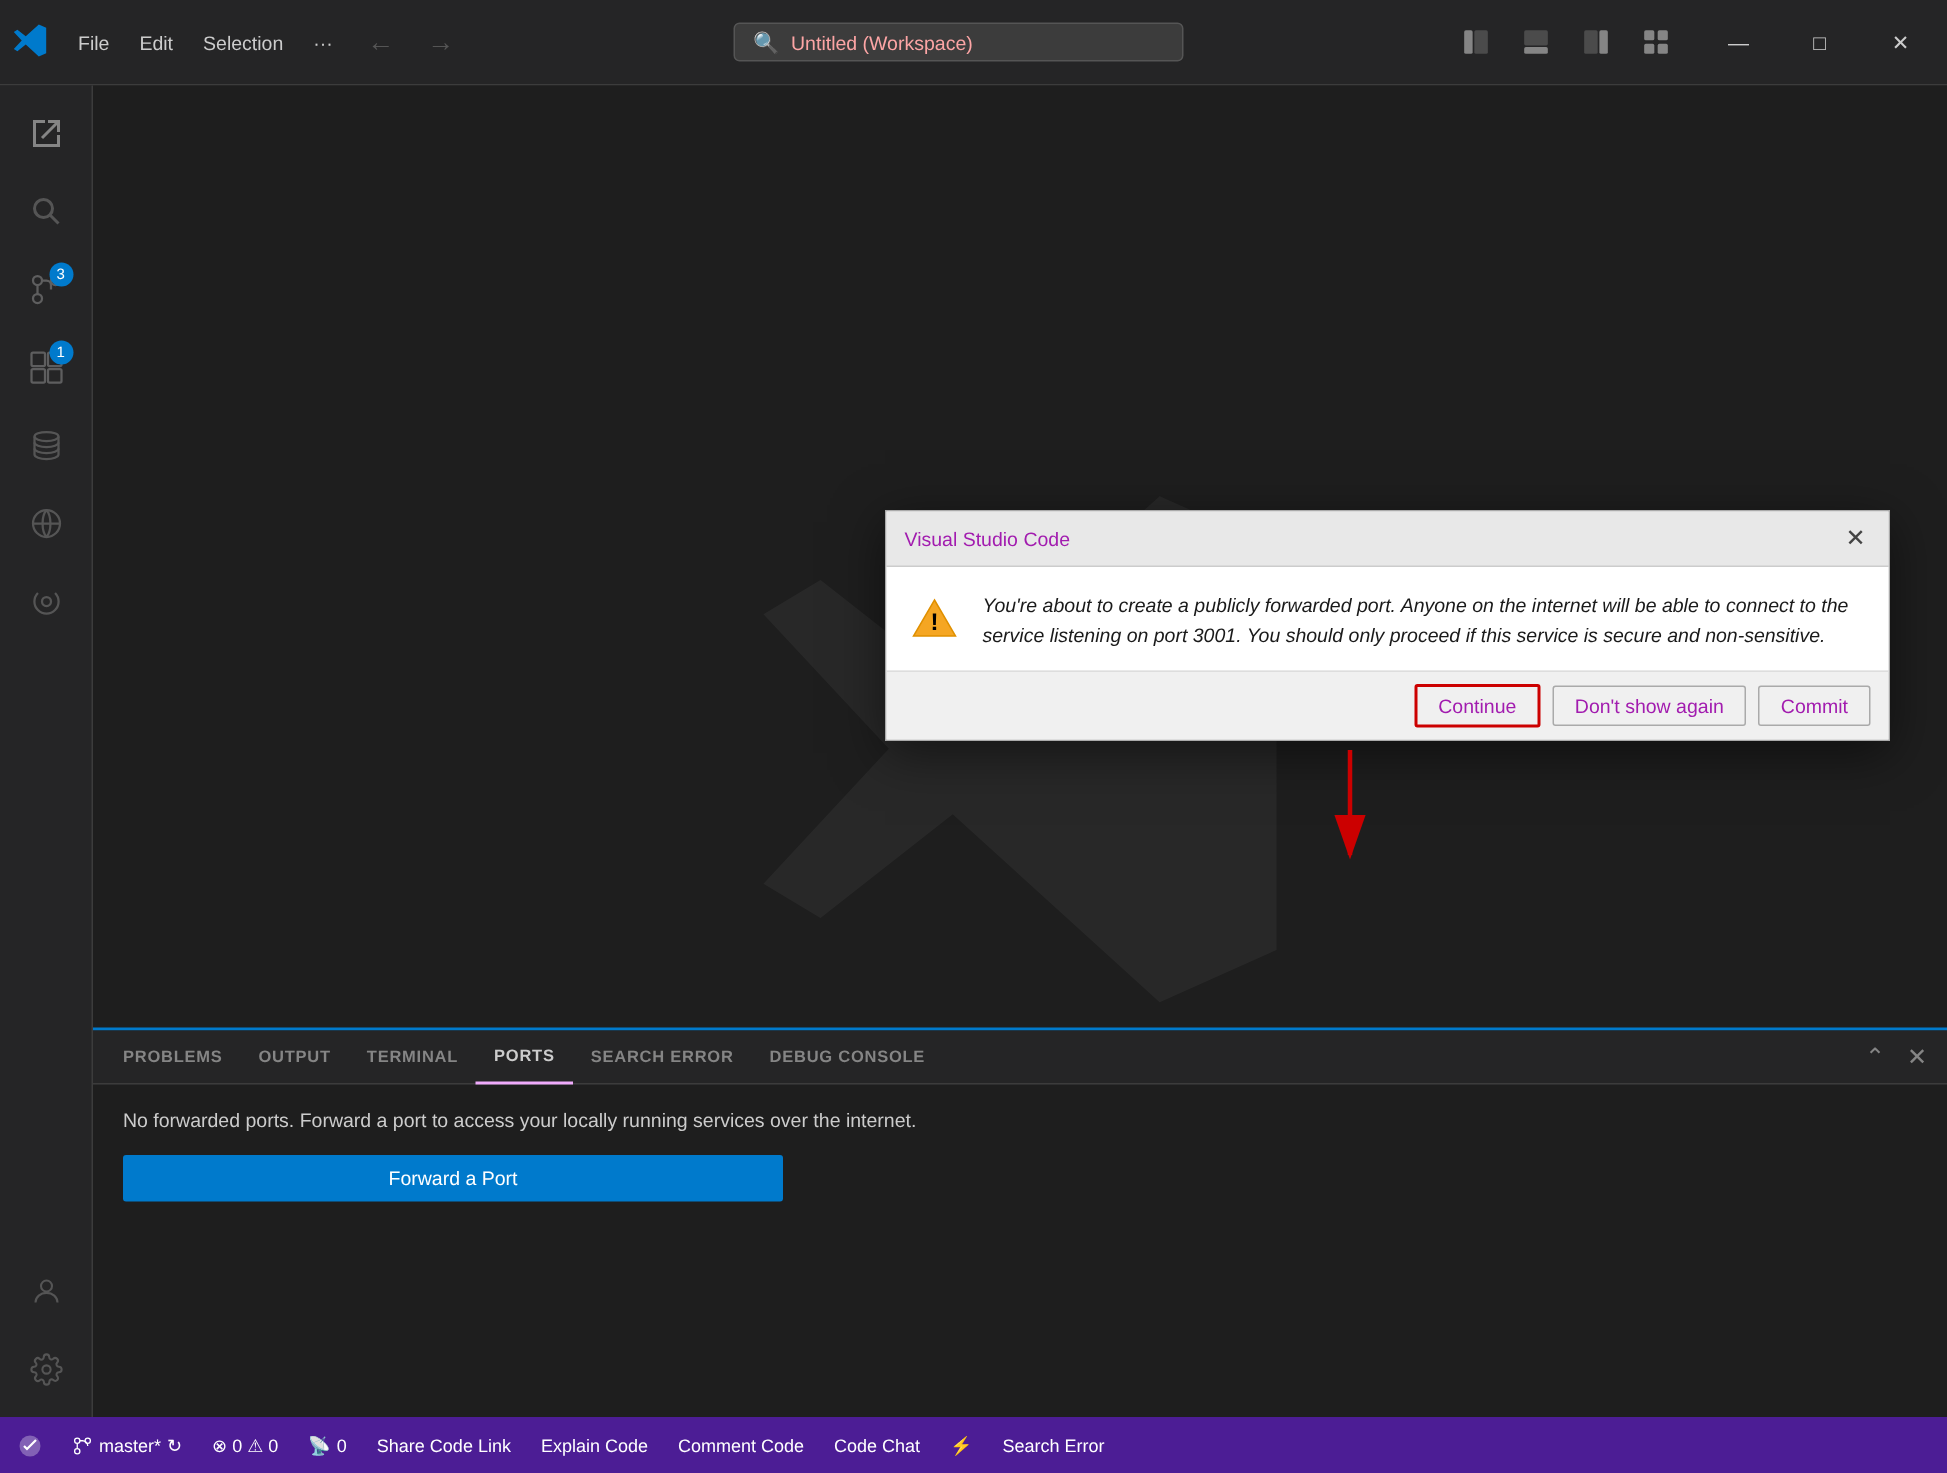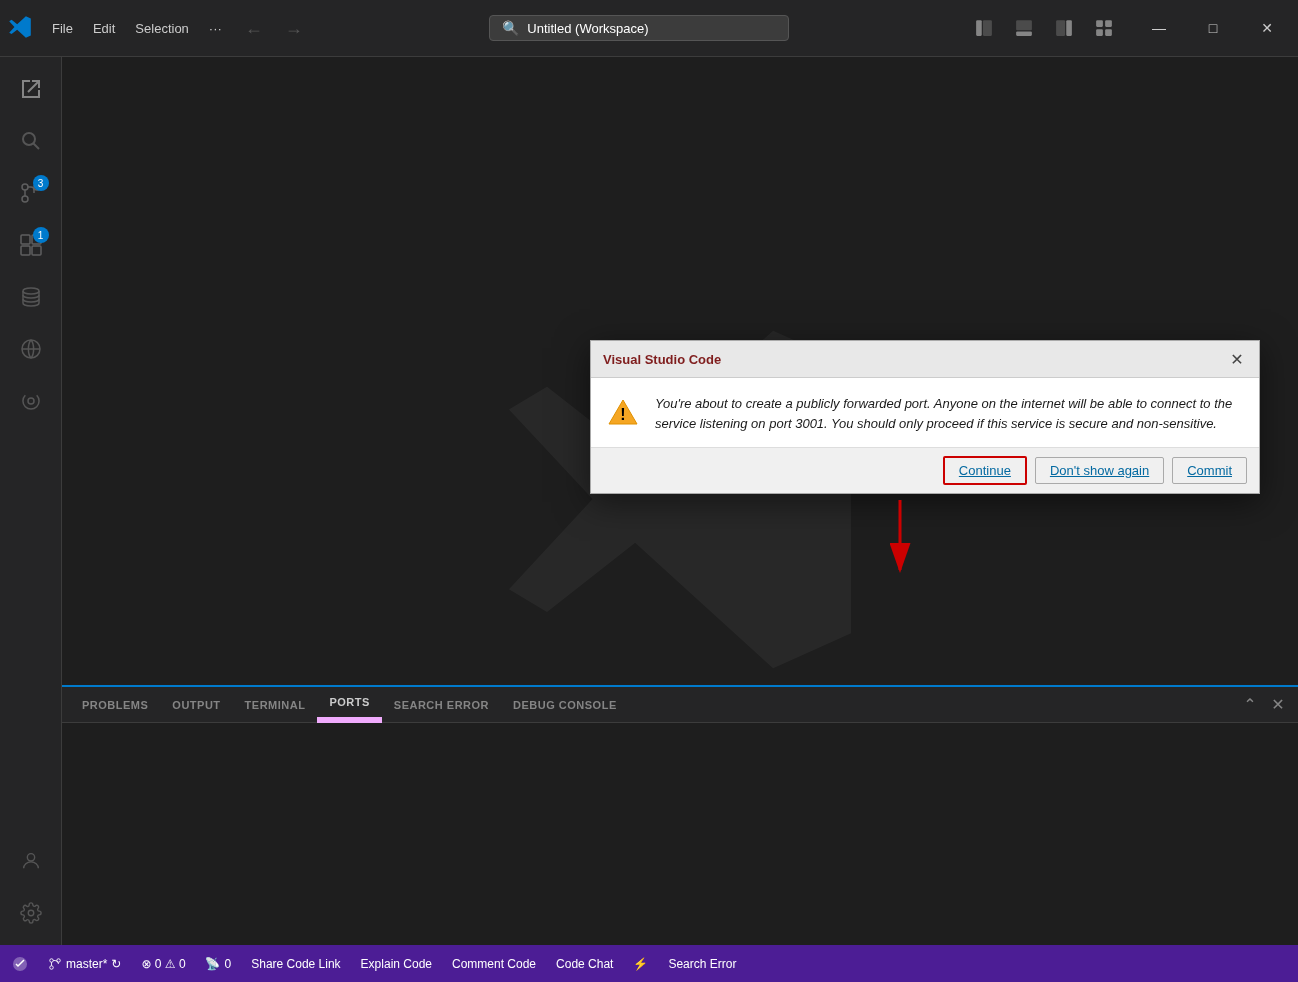--- a/index.html
+++ b/index.html
@@ -154,21 +154,21 @@
       align-items: center;
       color: #858585;
       cursor: pointer;
       font-size: 11px;
       font-weight: 600;
       letter-spacing: 0.5px;
       text-transform: uppercase;
     }
     .panel-tab.active {
       color: #cccccc;
-      border-bottom: 6px solid #f0abfc;
+      border-bottom: 2px solid #f0abfc;
     }
     .panel-tab-actions {
       margin-left: auto;
       display: flex;
       gap: 4px;
     }
     .panel-tab-btn {
       width: 24px;
       height: 24px;
       display: flex;
@@ -247,22 +247,22 @@
     .dialog-header {
       background: #e8e8e8;
       border-bottom: 1px solid #ccc;
       padding: 8px 12px;
       display: flex;
       align-items: center;
       justify-content: space-between;
     }
     .dialog-title {
       font-size: 13px;
-      color: #7f1d1d;
-      font-weight: 700;
+      color: #a21caf;
+      font-weight: 400;
     }
     .dialog-close {
       width: 20px;
       height: 20px;
       display: flex;
       align-items: center;
       justify-content: center;
       cursor: pointer;
       color: #444;
       font-size: 16px;
@@ -295,22 +295,21 @@
       gap: 8px;
       align-items: center;
     }
     .dialog-btn {
       padding: 5px 14px;
       font-size: 13px;
       cursor: pointer;
       border-radius: 2px;
       border: 1px solid #aaa;
       background: #f0f0f0;
-      color: #0369a1;
-      text-decoration: underline;
+      color: #a21caf;
     }
     .dialog-btn.primary {
       border: 2px solid #c00;
       background: #f0f0f0;
     }
 
     
     .bg-logo {
       position: absolute;
       top: 50%;
@@ -336,21 +335,21 @@
     <div class="titlebar-menu-item">Selection</div>
     <div class="titlebar-menu-item">···</div>
   </div>
 
   <div class="titlebar-action-btn" style="font-size:18px; color:#555;">←</div>
   <div class="titlebar-action-btn" style="font-size:18px; color:#555;">→</div>
 
   <div class="titlebar-search">
     <div class="search-box">
       <span style="color:#858585; font-size:14px;">🔍</span>
-      <span style="color:#ffffff;">Untitled (Workspace)</span>
+      <span style="color:#fca5a5;">Untitled (Workspace)</span>
     </div>
   </div>
 
   <div class="titlebar-action-btn">
     <svg width="18" height="18" viewBox="0 0 16 16" fill="#858585">
         <rect x="1" y="1" width="5" height="14" rx="1"></rect>
         <rect x="7" y="1" width="8" height="14" rx="1" opacity="0.4"></rect>
       </svg>
   </div>
   <div class="titlebar-action-btn">
@@ -463,20 +462,24 @@
         <div class="panel-tab">OUTPUT</div>
         <div class="panel-tab">TERMINAL</div>
         <div class="panel-tab active">PORTS</div>
         <div class="panel-tab">SEARCH ERROR</div>
         <div class="panel-tab">DEBUG CONSOLE</div>
         <div class="panel-tab-actions">
           <div class="panel-tab-btn">⌃</div>
           <div class="panel-tab-btn">✕</div>
         </div>
       </div>
+      <div class="panel-content">
+        <div class="panel-message">No forwarded ports. Forward a port to access your locally running services over the internet.</div>
+        <button class="forward-port-btn">Forward a Port</button>
+      </div>
     </div>
   </div>
 </div>
 
 <div class="statusbar" style="position:fixed; bottom:0; left:0; right:0; z-index:50;">
   <div class="statusbar-item">
     <svg width="16" height="16" viewBox="0 0 16 16" fill="white">
         <path d="M8 1a7 7 0 100 14A7 7 0 008 1z" opacity="0.3"></path>
         <path d="M4 8l2 2 6-6" stroke="white" stroke-width="1.5" fill="none"></path>
       </svg>

